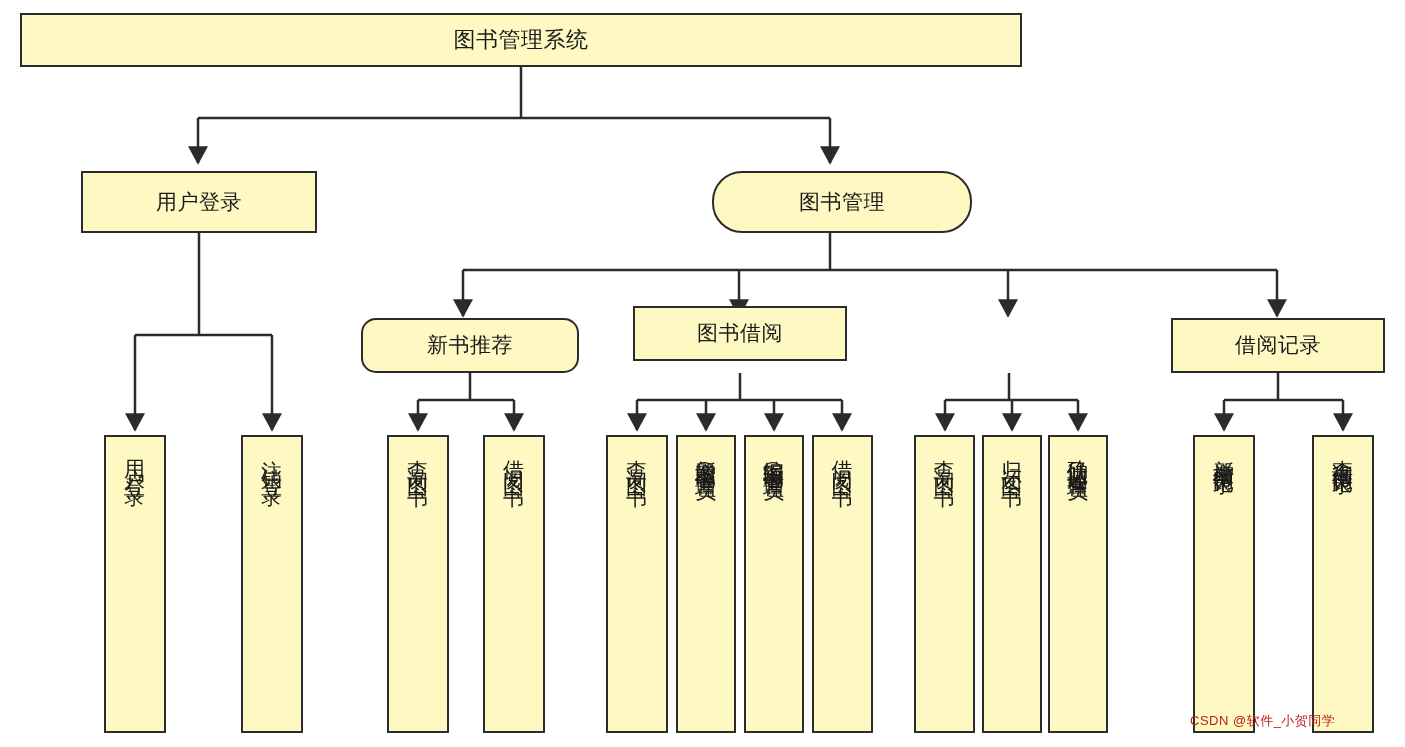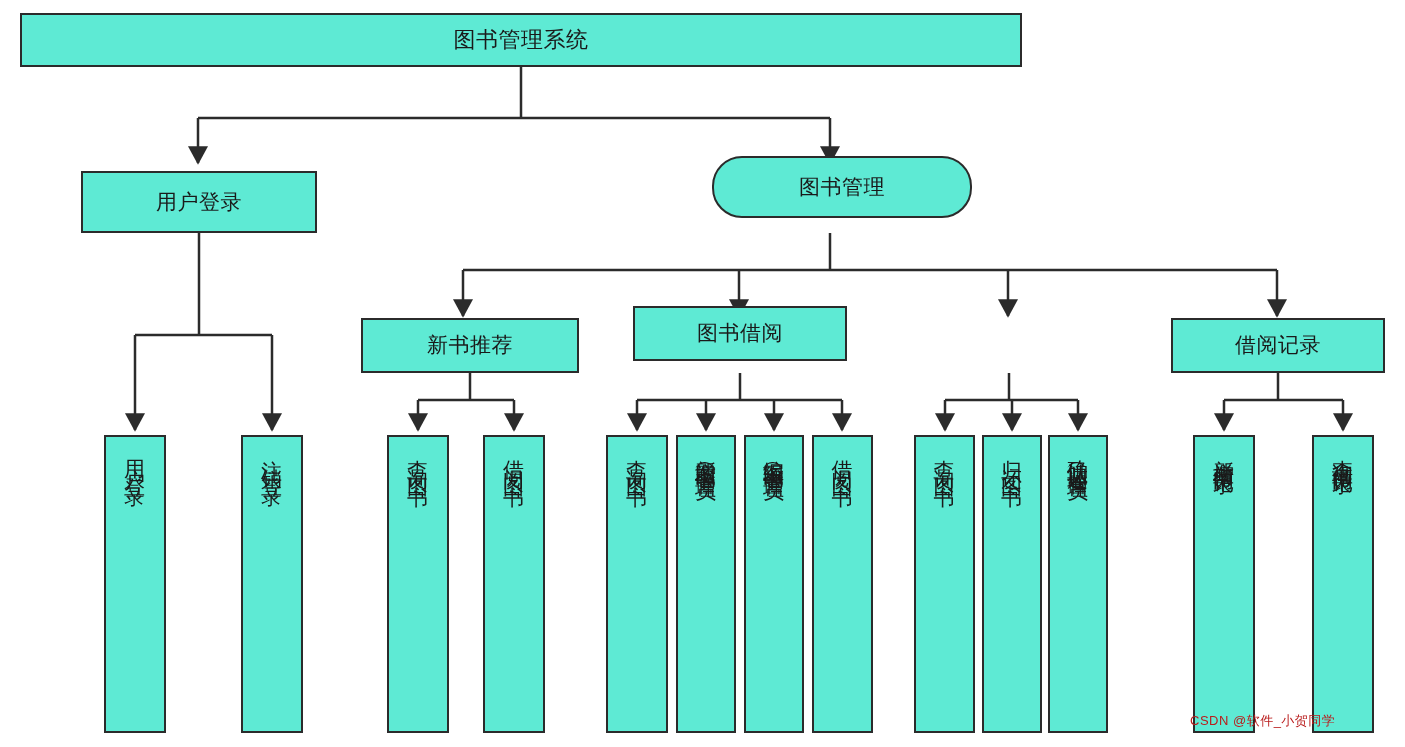--- a/index.html
+++ b/index.html
@@ -24,21 +24,21 @@
     left: 0;
     top: 0;
     width: 1405px;
     height: 747px;
     pointer-events: none;
   }
   .node {
     position: absolute;
     box-sizing: border-box;
     border: 2.5px solid #2b2b2b;
-    background: #5eead4;
+    background: #fef9c3;
     display: flex;
     align-items: center;
     justify-content: center;
     color: #1a1a1a;
   }
   .node-label {
     display: block;
     text-align: center;
     line-height: 1.18;
     letter-spacing: 0.5px;
@@ -133,25 +133,25 @@
     </g>
   </svg>
 
   <div class="node horiz root" style="left:20px; top:13px; width:1002px; height:54px;">
     <span class="node-label">图书管理系统</span>
   </div>
 
   <div class="node horiz" style="left:81px; top:171px; width:236px; height:62px;">
     <span class="node-label">用户登录</span>
   </div>
-  <div class="node horiz" style="left:712px; top:156px; width:260px; height:62px;border-radius:30px;">
+  <div class="node horiz" style="left:712px; top:171px; width:260px; height:62px;border-radius:30px;">
     <span class="node-label">图书管理</span>
   </div>
 
-  <div class="node horiz" style="left:361px; top:318px; width:218px; height:55px;">
+  <div class="node horiz" style="left:361px; top:318px; width:218px; height:55px;border-radius:15px;">
     <span class="node-label">新书推荐</span>
   </div>
   <div class="node horiz" style="left:633px; top:306px; width:214px; height:55px;">
     <span class="node-label">图书借阅</span>
   </div>
   <div class="node horiz" style="left:1171px; top:318px; width:214px; height:55px;">
     <span class="node-label">借阅记录</span>
   </div>
 
   <div class="node vert short" style="left:104px; top:435px; width:62px; height:298px;">

